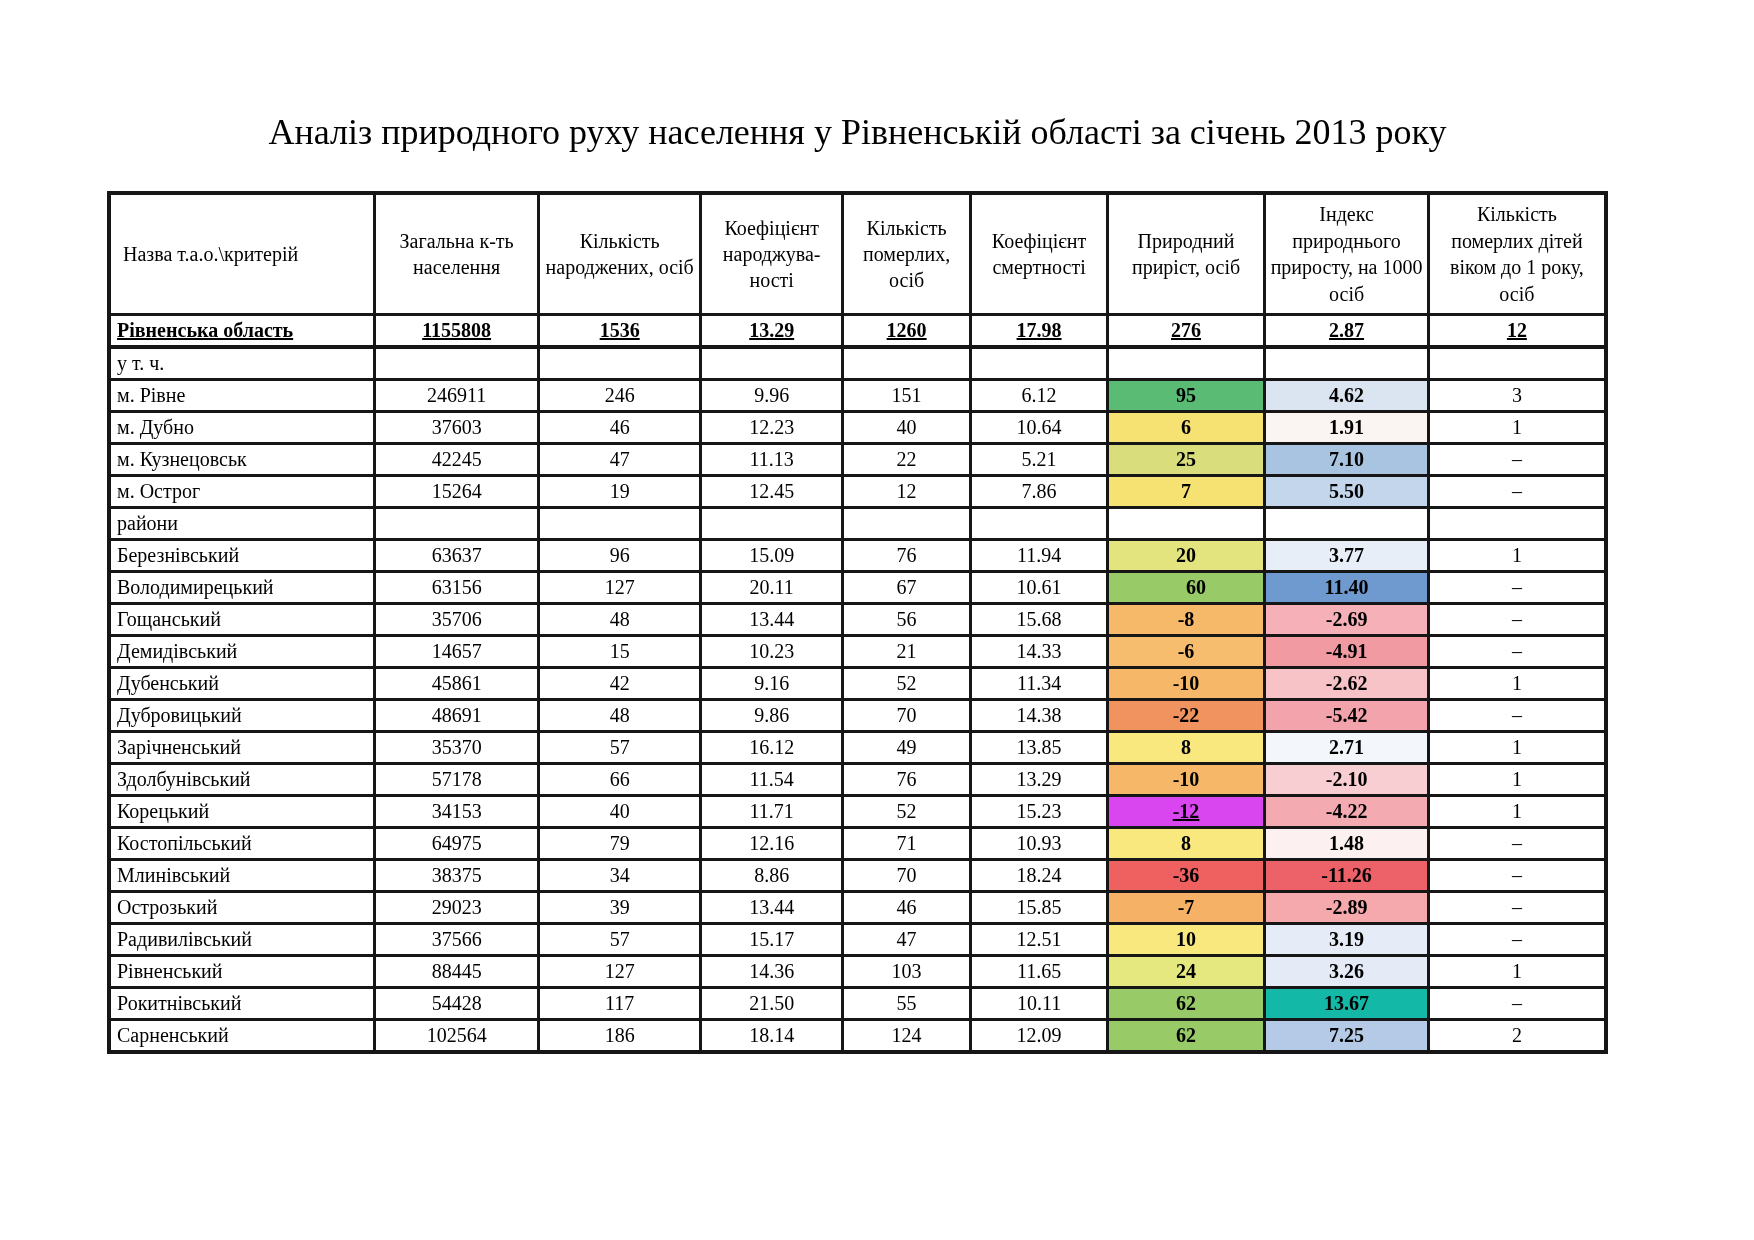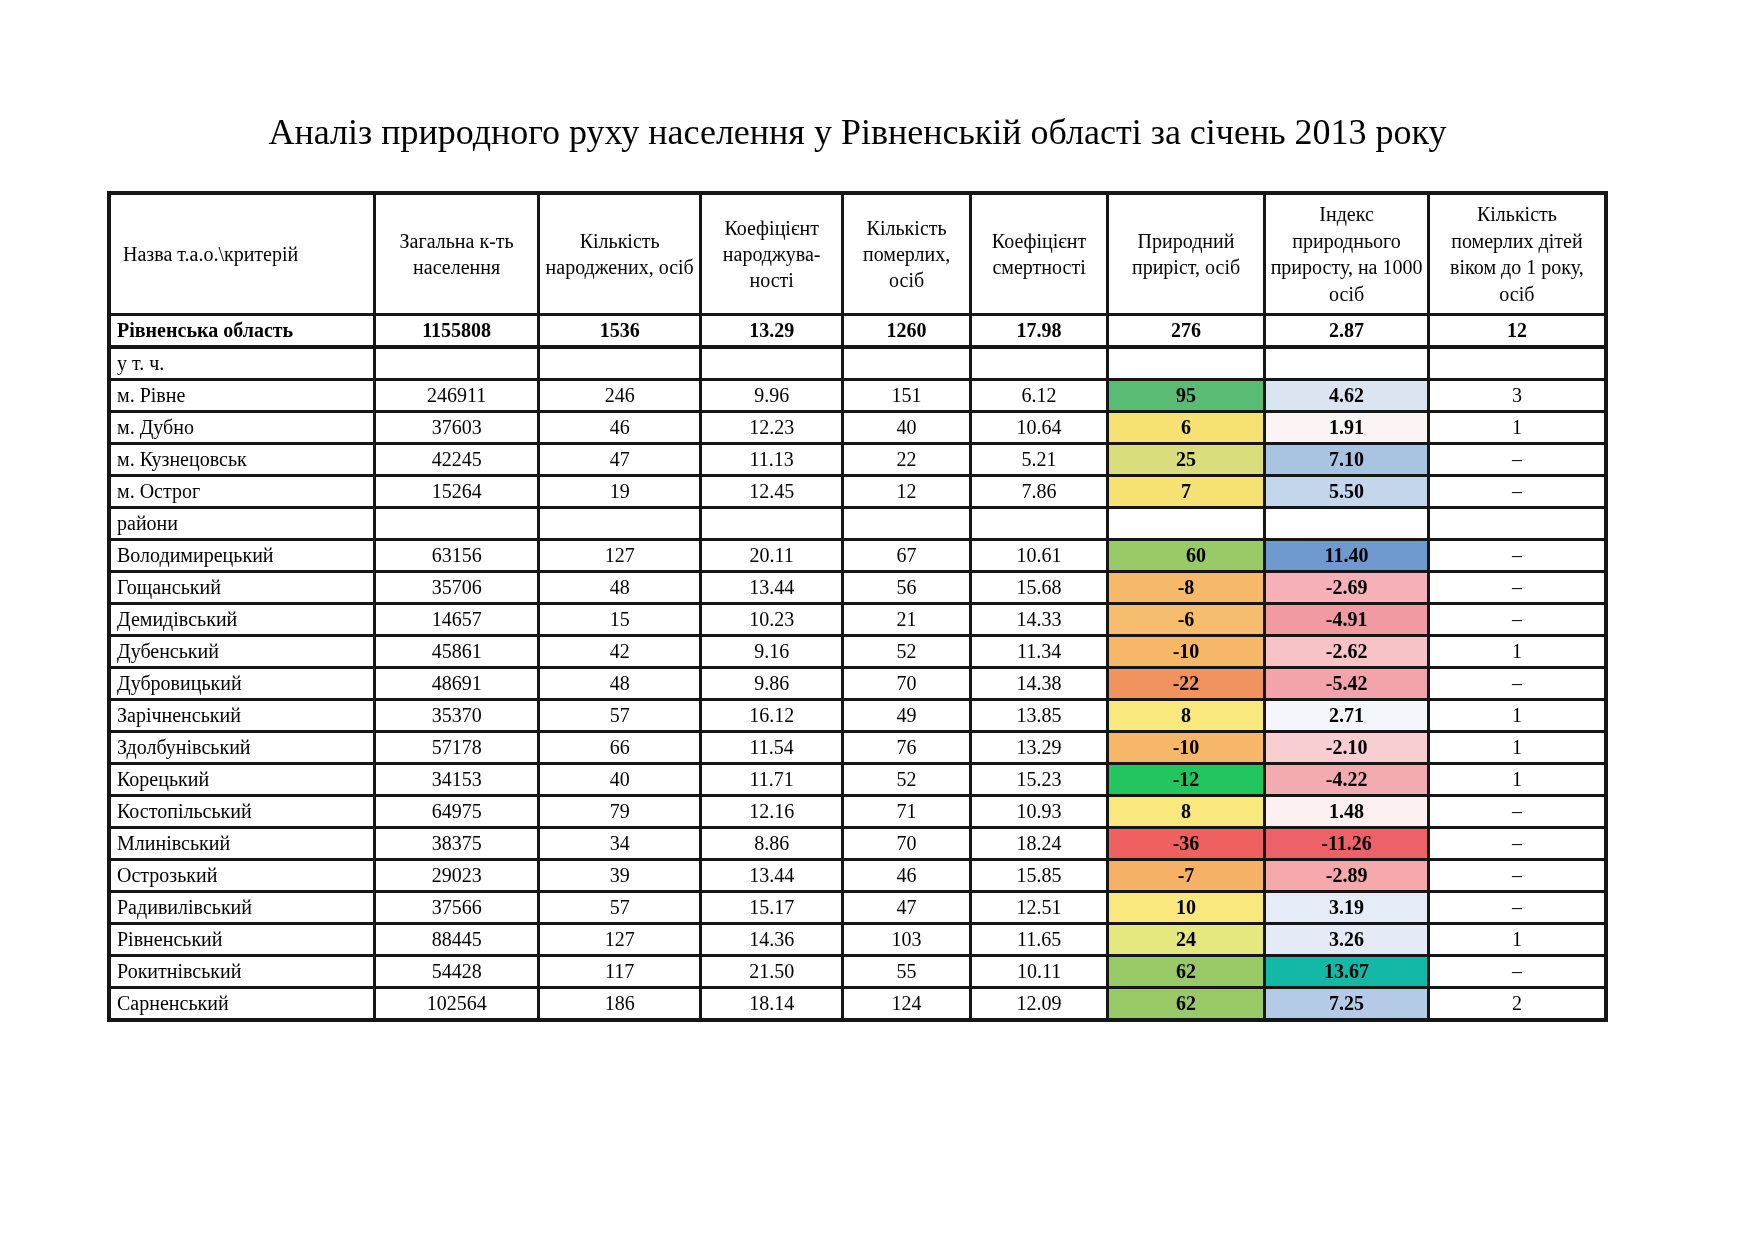--- a/index.html
+++ b/index.html
@@ -28,21 +28,21 @@
     font-weight:normal;font-size:20px;line-height:1.32;
     padding:6px 4px;text-align:center;
     border-bottom:5px solid #161616;
   }
   thead th.c1{text-align:left;padding-left:12px;}
   tbody td{
     font-size:20px;height:27px;padding:1px 4px;
     text-align:center;
   }
   tbody td.name{text-align:left;padding-left:6px;}
-  tbody tr.summary td{font-weight:bold;border-bottom:4px solid #161616;}
+  tbody tr.summary td{font-weight:bold;border-bottom:4px solid #161616;text-decoration:underline;}
   tbody td.bold{font-weight:bold;}
   col.c1{width:265px;} col.c2{width:163px;} col.c3{width:162px;}
   col.c4{width:141px;} col.c5{width:128px;} col.c6{width:136px;}
   col.c7{width:157px;} col.c8{width:163px;} col.c9{width:177px;}
 </style>
 </head>
 <body>
 
 <div class="sheet">
   <div class="page-title">Аналіз природного руху населення у Рівненській області за січень 2013 року</div>
@@ -144,20 +144,31 @@
           <td class="num"></td>
           <td class="num"></td>
           <td class="num"></td>
           <td class="num"></td>
           <td class="num"></td>
           <td class="num"></td>
           <td class="num"></td>
           <td class="num"></td>
         </tr>
         <tr>
+          <td class="name">Березнівський</td>
+          <td class="num">63637</td>
+          <td class="num">96</td>
+          <td class="num">15.09</td>
+          <td class="num">76</td>
+          <td class="num">11.94</td>
+          <td class="num bold" style="background: rgb(227, 228, 126);">20</td>
+          <td class="num bold" style="background: rgb(231, 238, 248);">3.77</td>
+          <td class="num">1</td>
+        </tr>
+        <tr>
           <td class="name">Володимирецький</td>
           <td class="num">63156</td>
           <td class="num">127</td>
           <td class="num">20.11</td>
           <td class="num">67</td>
           <td class="num">10.61</td>
           <td class="num bold" style="background: rgb(152, 202, 104); padding-left: 24px;">60</td>
           <td class="num bold" style="background: rgb(111, 154, 208);">11.40</td>
           <td class="num">–</td>
         </tr>
@@ -227,21 +238,21 @@
           <td class="num bold" style="background: rgb(249, 206, 210);">-2.10</td>
           <td class="num">1</td>
         </tr>
         <tr>
           <td class="name">Корецький</td>
           <td class="num">34153</td>
           <td class="num">40</td>
           <td class="num">11.71</td>
           <td class="num">52</td>
           <td class="num">15.23</td>
-          <td class="num bold" style="background: #22c55e;">-12</td>
+          <td class="num bold" style="background: #d946ef; text-decoration: underline;">-12</td>
           <td class="num bold" style="background: rgb(244, 170, 177);">-4.22</td>
           <td class="num">1</td>
         </tr>
         <tr>
           <td class="name">Костопільський</td>
           <td class="num">64975</td>
           <td class="num">79</td>
           <td class="num">12.16</td>
           <td class="num">71</td>
           <td class="num">10.93</td>

